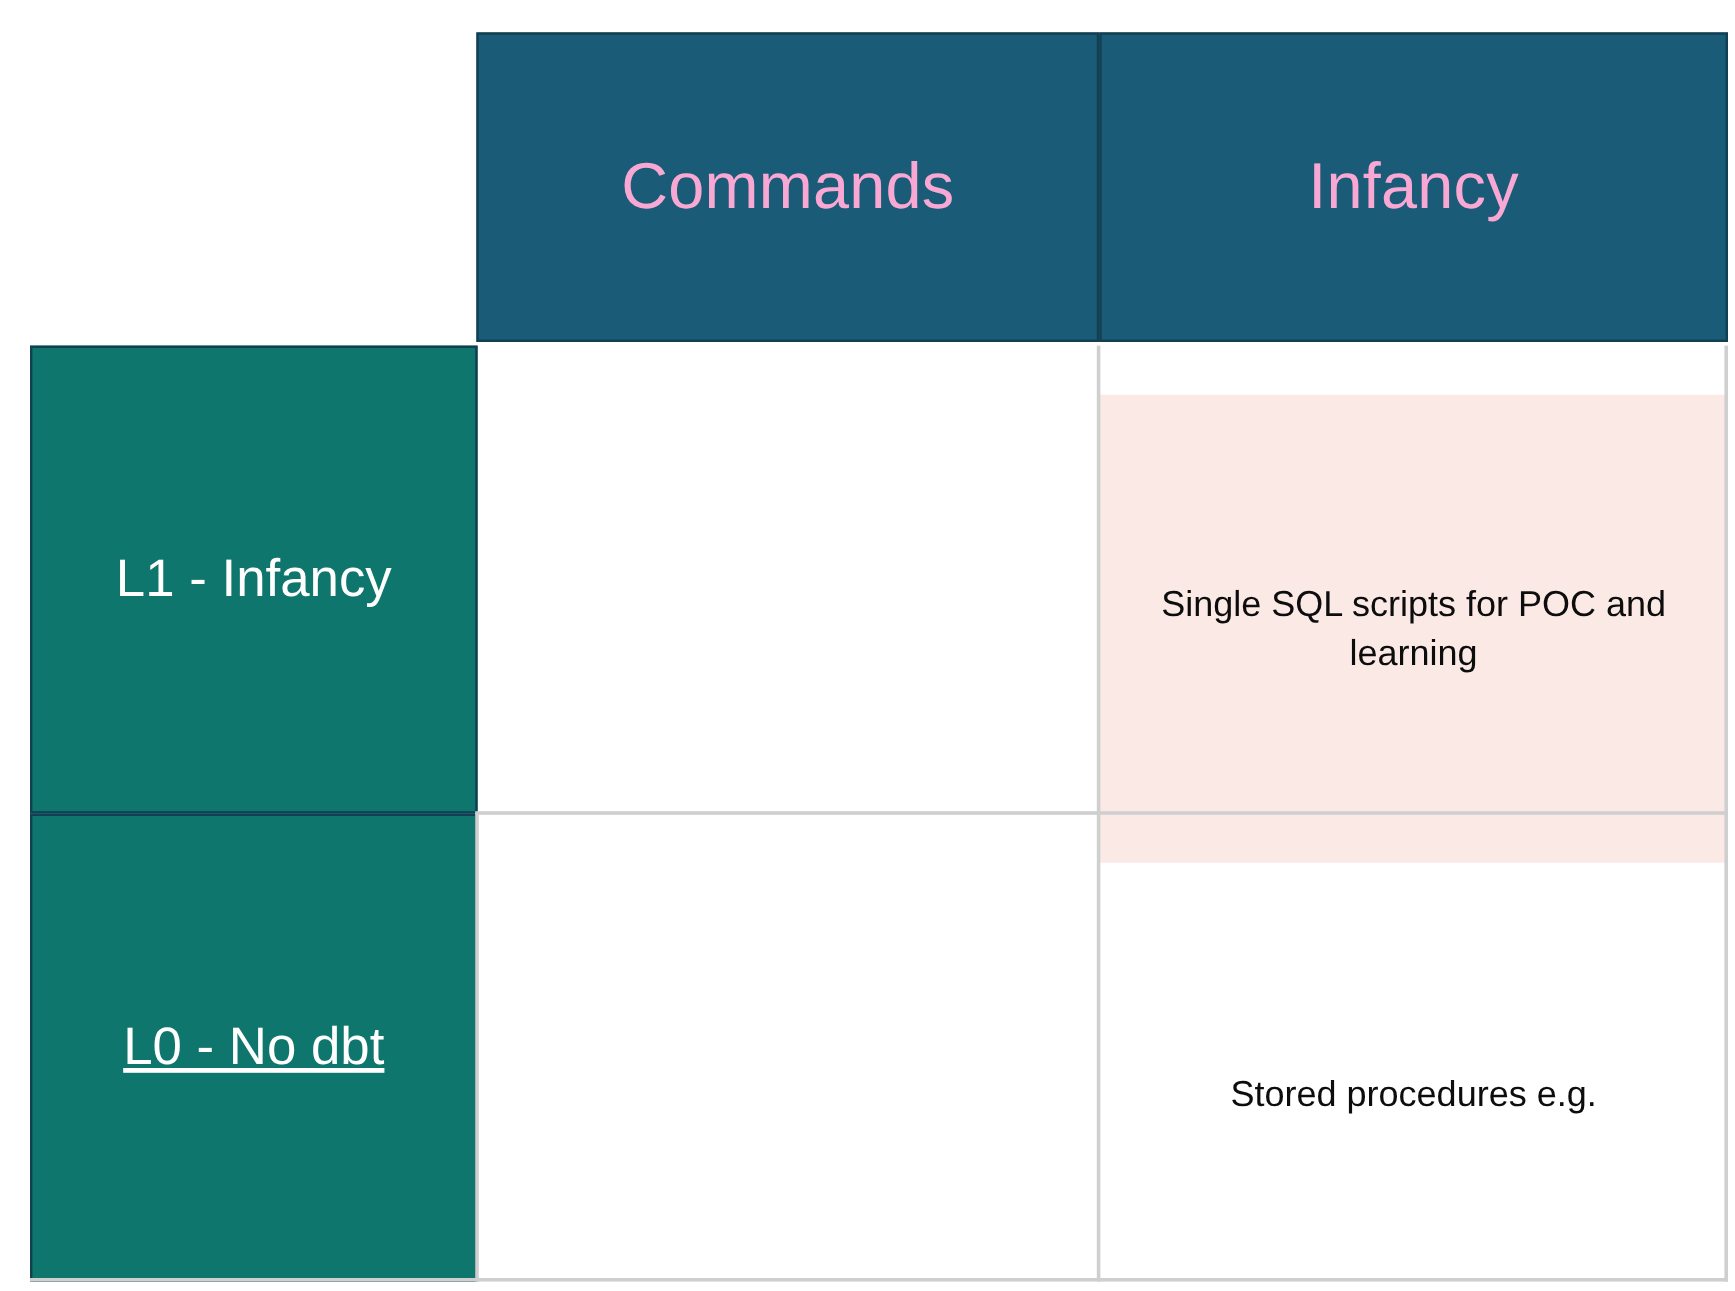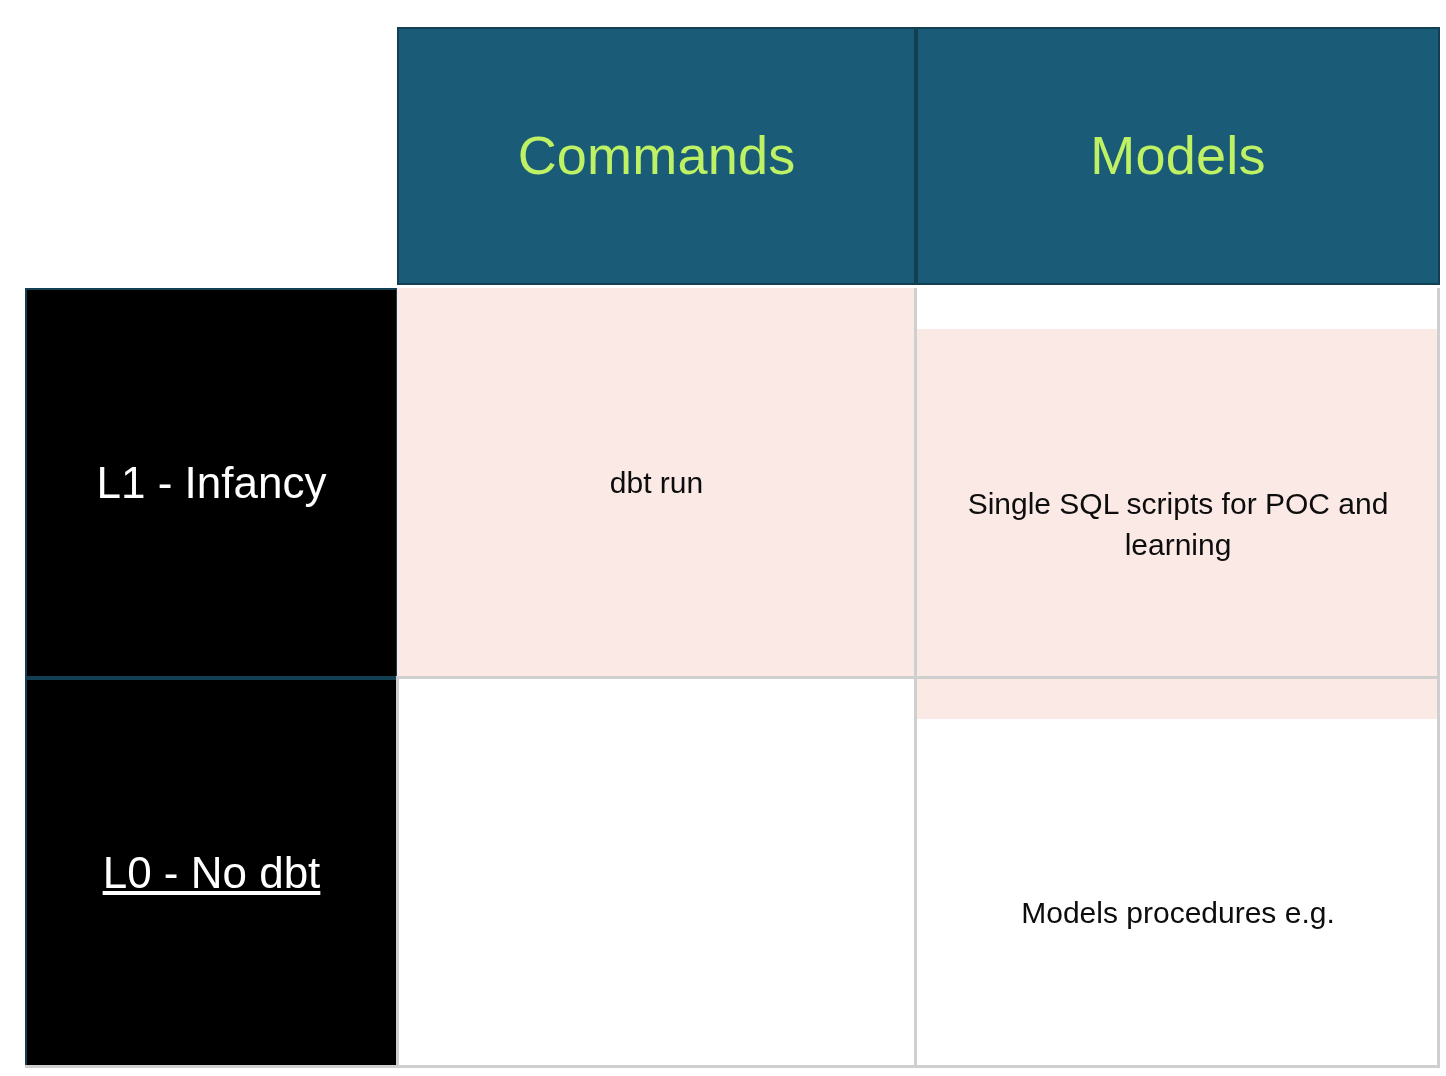--- a/index.html
+++ b/index.html
@@ -26,21 +26,21 @@
   .col-head {
     position: absolute;
     top: 27px;
     height: 258px;
     background: #1a5b77;
     border: 2px solid #123f52;
     box-sizing: border-box;
     display: flex;
     align-items: center;
     justify-content: center;
-    color: #bef264;
+    color: #f9a8d4;
     font-size: 54px;
     font-weight: 400;
     line-height: 1.1;
     letter-spacing: 0.2px;
     text-align: center;
     overflow: hidden;
   }
   #col-head-commands {
     left: 397px;
     width: 519px;
@@ -48,21 +48,21 @@
   #col-head-models {
     left: 916px;
     width: 524px;
   }
 
   
   .row-head {
     position: absolute;
     left: 25px;
     width: 373px;
-    background: #000000;
+    background: #0f766e;
     border: 2px solid #123f52;
     box-sizing: border-box;
     display: flex;
     align-items: center;
     justify-content: center;
     color: #ffffff;
     font-size: 44px;
     font-weight: 400;
     line-height: 1.15;
     text-align: center;
@@ -132,45 +132,42 @@
 </head>
 <body>
 
 <div id="matrix-root">
 
   <div id="col-head-commands" class="col-head">
     <span class="cell-text">Commands</span>
   </div>
 
   <div id="col-head-models" class="col-head">
-    <span class="cell-text">Models</span>
+    <span class="cell-text">Infancy</span>
   </div>
 
   <div id="row-head-l1" class="row-head">
     <span class="cell-text">L1 - Infancy</span>
   </div>
 
   <div id="row-head-l0" class="row-head">
     <span class="cell-text">L0 - No dbt</span>
   </div>
 
-  <div class="body-cell row-l1 col-commands">
-    <span class="cell-text">dbt run</span>
-  </div>
 
   <div class="body-cell row-l1 col-models">
     <span class="cell-text">Single SQL scripts for POC and learning</span>
   </div>
 
   <div class="body-cell row-l0 col-commands">
     <span class="cell-text"></span>
   </div>
 
   <div class="body-cell row-l0 col-models">
-    <span class="cell-text">Models procedures e.g.</span>
+    <span class="cell-text">Stored procedures e.g.</span>
   </div>
 
   <div id="rule-v-mid" class="rule rule-v"></div>
   <div id="rule-v-right" class="rule rule-v"></div>
   <div id="rule-v-left" class="rule rule-v"></div>
   <div id="rule-h-mid" class="rule rule-h"></div>
   <div id="rule-h-bot" class="rule rule-h"></div>
 
 </div>
 

